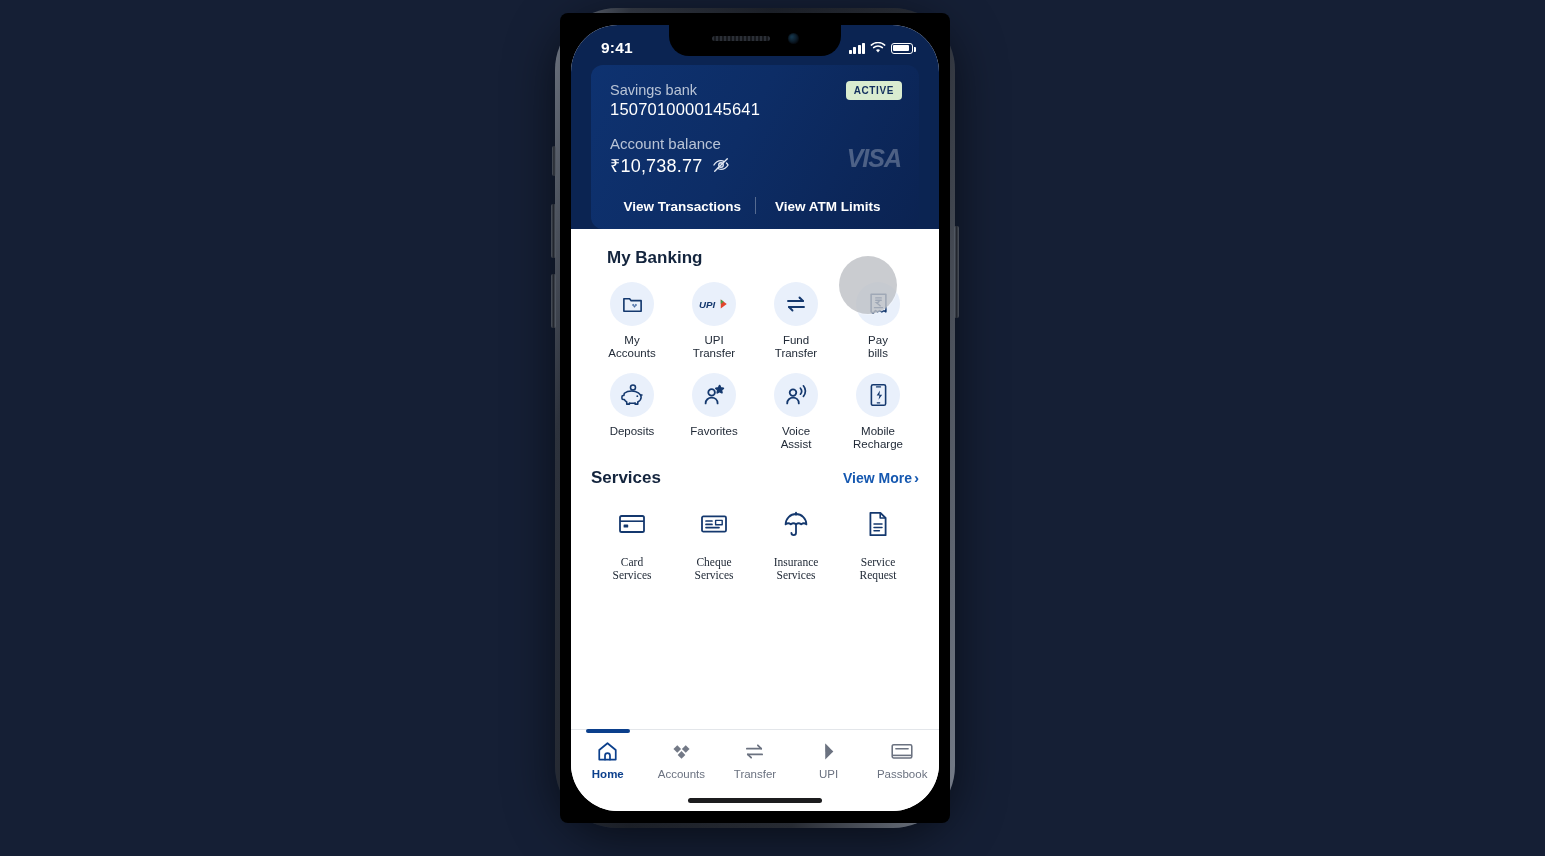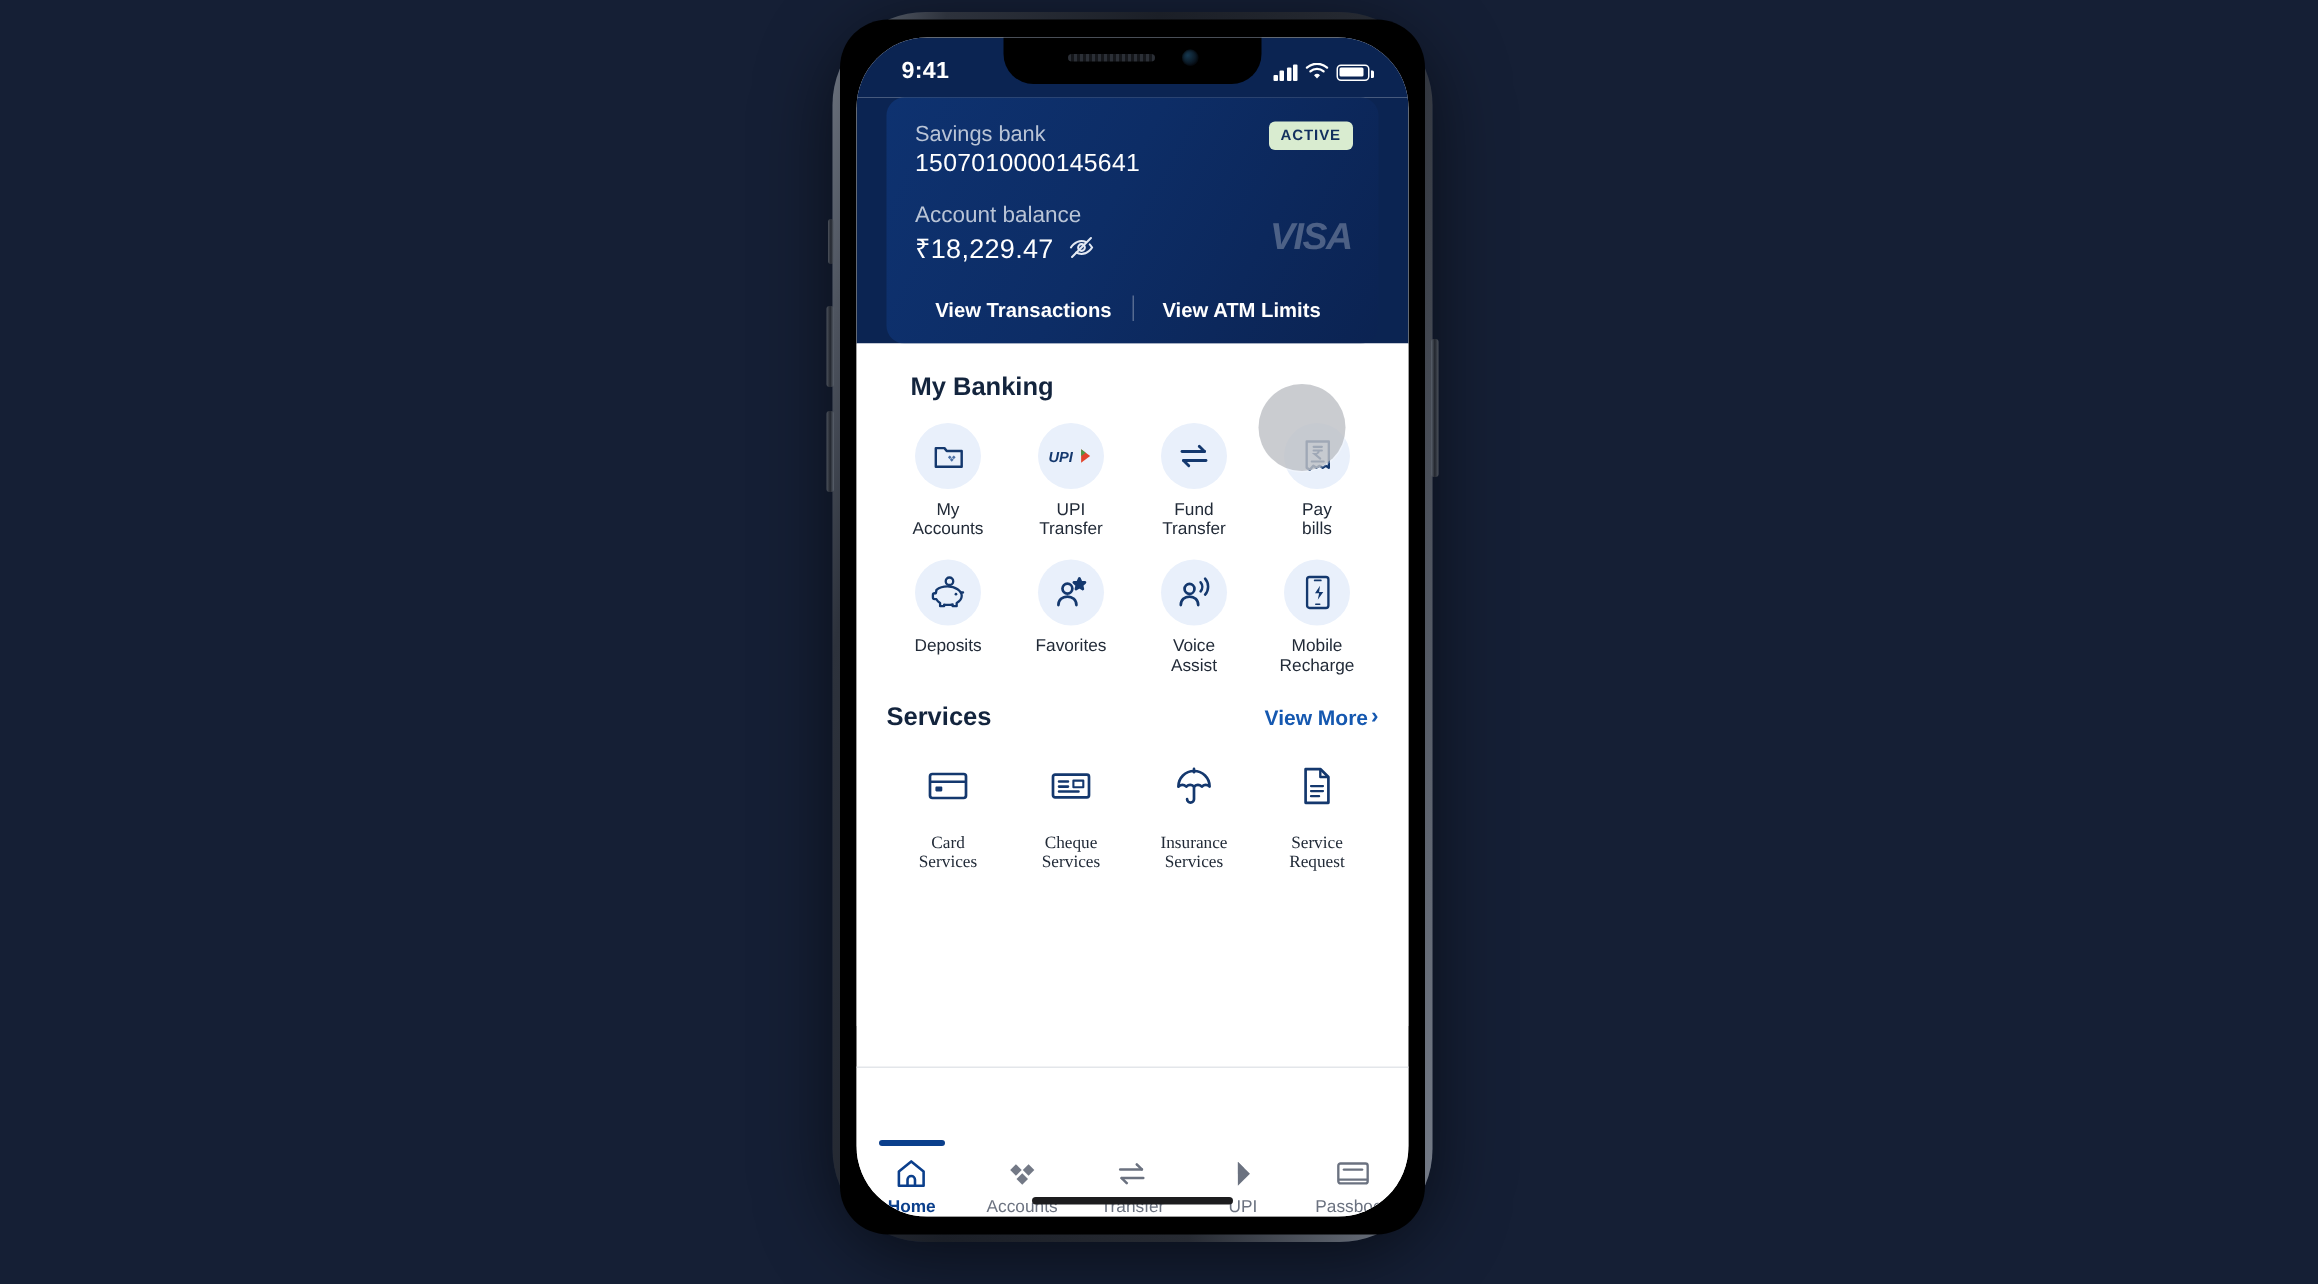--- a/index.html
+++ b/index.html
@@ -15,21 +15,21 @@
     position:absolute;
     left:555px; top:8px;
     width:400px; height:820px;
     border-radius:62px;
     background:linear-gradient(100deg,#6e7581 0%,#2d323c 14%,#1b1f27 40%,#272b33 70%,#787f8b 100%);
     padding:5px;
     box-shadow:0 10px 48px rgba(0,0,0,.55);
   }
   #phone-inner {
     width:100%; height:100%;
-    border-radius:32px;
+    border-radius:8px;
     background:#000;
     padding:12px 11px;
     position:relative;
   }
   #screen {
     width:100%; height:100%;
     border-radius:47px;
     overflow:hidden;
     background:#ffffff;
     position:relative;
@@ -153,23 +153,23 @@
     width:44px; height:44px; border-radius:50%;
     background:#e9f0fb; display:flex; align-items:center; justify-content:center;
     color:#14386e; margin-bottom:8px;
   }
   .tile-ico.plain { background:transparent; }
   .tile-label { font-size:11.5px; line-height:1.17; text-align:center; color:#222b38; }
   #services-grid .tile-label { margin-top:2px;font-family:Liberation Serif, serif; }
 
   
   #bottom-nav {
-    position:absolute; left:0; right:0; bottom:0; height:100px;
+    position:absolute; left:0; right:0; bottom:0; height:82px;
     background:#fff; border-top:1px solid #e3e6ea;
-    display:flex; align-items:flex-end; padding-top:10px;
+    display:flex; align-items:flex-start; padding-top:10px;
   }
   .nav-item { flex:1; display:flex; flex-direction:column; align-items:center;
               gap:5px; color:#6b7280; position:relative; }
   .nav-item .nav-label { font-size:11.5px; }
   .nav-item.active { color:#0b3f8c; }
   .nav-item.active .nav-label { font-weight:bold; }
   #nav-indicator { position:absolute; top:-11px; left:50%; transform:translateX(-50%);
                    width:44px; height:3.5px; background:#0b3f8c; border-radius:2px; }
   #home-indicator { position:absolute; left:50%; transform:translateX(-50%);
                     bottom:8px; width:134px; height:5px; background:#1c1c1e; border-radius:3px; }
@@ -221,21 +221,21 @@
       </div>
 
 
       <div id="card-region">
         <div id="account-card">
           <div id="status-badge">ACTIVE</div>
           <div id="card-label">Savings bank</div>
           <div id="account-number">1507010000145641</div>
           <div id="bal-label">Account balance</div>
           <div id="bal-row">
-            <span id="balance">₹18,229.47</span>
+            <span id="balance">₹10,738.77</span>
             <span>
               <svg width="18" height="18" viewBox="0 0 24 24" fill="none" stroke="#e3e9f3" stroke-width="1.8" stroke-linecap="round">
                 <path d="M2.6 12S6 6.2 12 6.2c1.4 0 2.7.3 3.8.9"></path>
                 <path d="M19.3 9.2c1.3 1.3 2.1 2.8 2.1 2.8s-3.4 5.8-9.4 5.8c-1.9 0-3.5-.6-4.8-1.4"></path>
                 <circle cx="12" cy="12" r="3"></circle>
                 <line x1="3.6" y1="20.4" x2="20.4" y2="3.6"></line>
               </svg>
             </span>
           </div>
           <div id="visa-logo">VISA</div>

